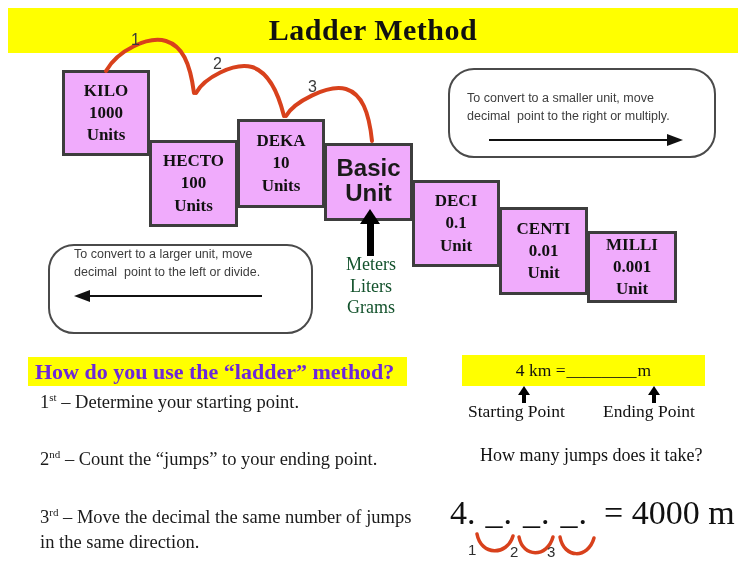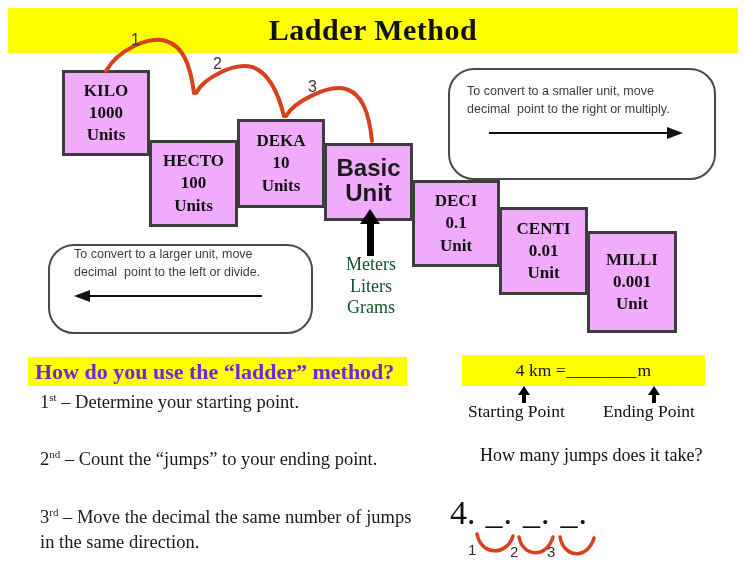--- a/index.html
+++ b/index.html
@@ -23,38 +23,38 @@
     display:flex; flex-direction:column; justify-content:center; align-items:center;
     text-align:center; z-index:2;
   }
   .step .ln { font-weight:bold; font-size:17px; line-height:1.3; color:#111; }
   .step-kilo  { left:62px;  top:70px;  width:88px; height:86px; }
   .step-hecto { left:149px; top:96px;  width:89px; height:87px;margin-top:44px; }
   .step-deka  { left:237px; top:119px; width:88px; height:89px; }
   .step-basic { left:324px; top:143px; width:89px; height:78px; justify-content:flex-start; padding-top:9px; }
   .step-deci  { left:412px; top:180px; width:88px; height:87px; }
   .step-centi { left:499px; top:207px; width:89px; height:88px; }
-  .step-milli { left:587px; top:231px; width:90px; height:102px; }
+  .step-milli { left:587px; top:231px; width:90px; height:72px; }
   .step-basic .bl {
     font-family:"Liberation Sans", sans-serif; font-weight:bold;
     font-size:24px; line-height:1.05; color:#1a1a1a;
   }
   
   .arcs-svg { position:absolute; left:0; top:0; z-index:10; pointer-events:none; }
   .jump-num {
     position:absolute; z-index:11; font-family:"Liberation Sans", sans-serif;
     font-size:16px; color:#3a3a3a;
   }
   
   .callout {
     position:absolute; border:2px solid #4a4a4a; border-radius:26px;
     background:#fff; font-family:"Liberation Sans", sans-serif;
     color:#3d3d3d; font-size:12.5px; line-height:1.4; z-index:1;
   }
-  .callout-right { left:448px; top:68px; width:268px; height:112px; padding:13px 10px 0 17px; }
+  .callout-right { left:448px; top:68px; width:268px; height:90px; padding:20px 10px 0 17px; }
   .callout-left  { left:48px;  top:244px; width:265px; height:90px; padding:0 10px 0 24px; }
   .h-arrow { display:flex; align-items:center; margin-top:9px; }
   .h-arrow .shaft { height:2.5px; background:#111; }
   .arrow-right-line { width:178px; margin-left:22px; }
   .h-arrow .head-r { width:0; height:0; border-top:6px solid transparent; border-bottom:6px solid transparent; border-left:16px solid #111; }
   .h-arrow .head-l { width:0; height:0; border-top:6px solid transparent; border-bottom:6px solid transparent; border-right:16px solid #111; }
   .arrow-left-line { width:172px; margin-right:20px; }
   
   .arrow-up { display:flex; flex-direction:column; align-items:center; position:absolute; z-index:4; }
   .arrow-up .head { width:0; height:0; border-left:10px solid transparent; border-right:10px solid transparent; border-bottom:15px solid #000; }
@@ -211,20 +211,21 @@
   <span class="points-row start-label">Starting Point</span>
   <span class="points-row end-label">Ending Point</span>
 
   <div class="question">How many jumps does it take?</div>
 
   <div class="answer-row">
     <span>4.</span>
     <span class="blank">_.</span>
     <span class="blank">_.</span>
     <span class="blank">_.</span>
+    <span class="result">= 4000 m</span>
   </div>
 
   <svg class="v-arcs" width="150" height="34" viewBox="0 0 150 34">
     <path d="M 17 4 C 21 26, 47 26, 53 6" fill="none" stroke="#D8411C" stroke-width="3.5" stroke-linecap="round"></path>
     <path d="M 59 7 C 63 28, 87 28, 93 7" fill="none" stroke="#D8411C" stroke-width="3.5" stroke-linecap="round"></path>
     <path d="M 100 7 C 104 29, 128 29, 134 8" fill="none" stroke="#D8411C" stroke-width="3.5" stroke-linecap="round"></path>
   </svg>
   <span class="v-num" style="left:468px; top:541px;">1</span>
   <span class="v-num" style="left:510px; top:543px;">2</span>
   <span class="v-num" style="left:547px; top:543px;">3</span>

